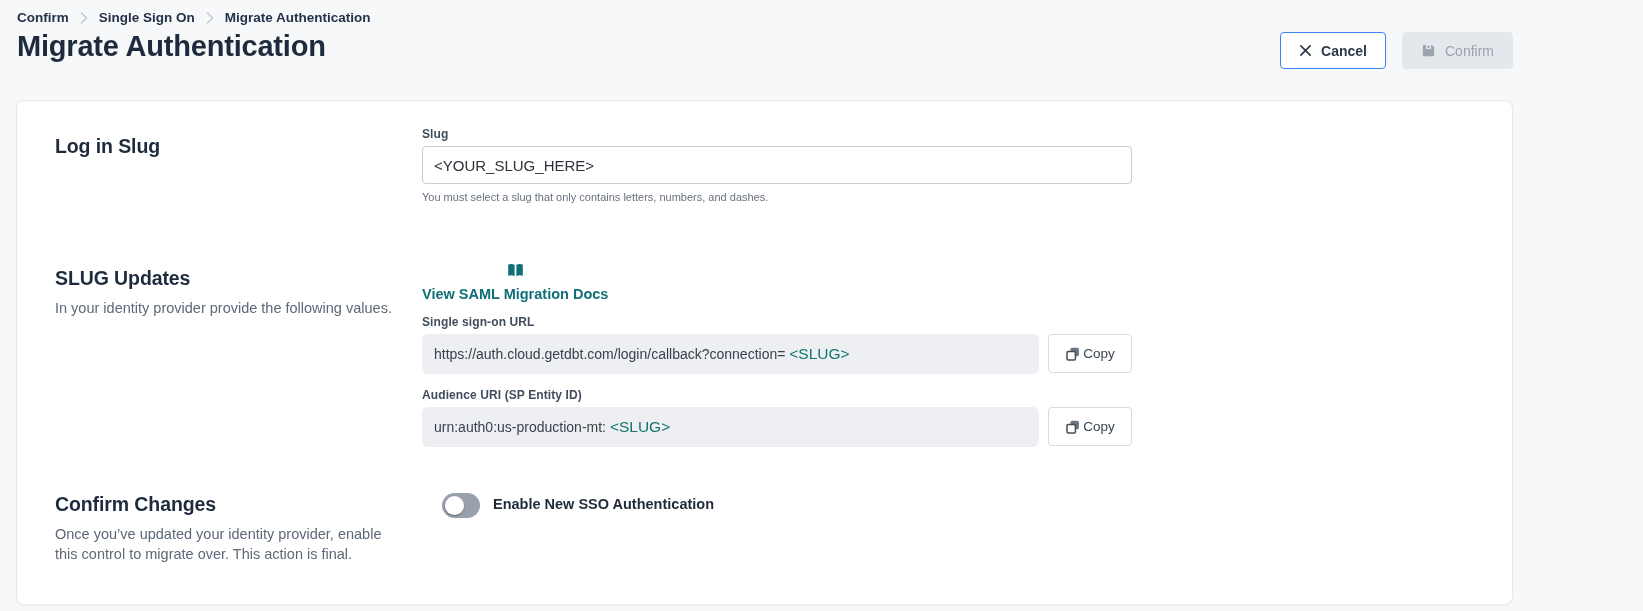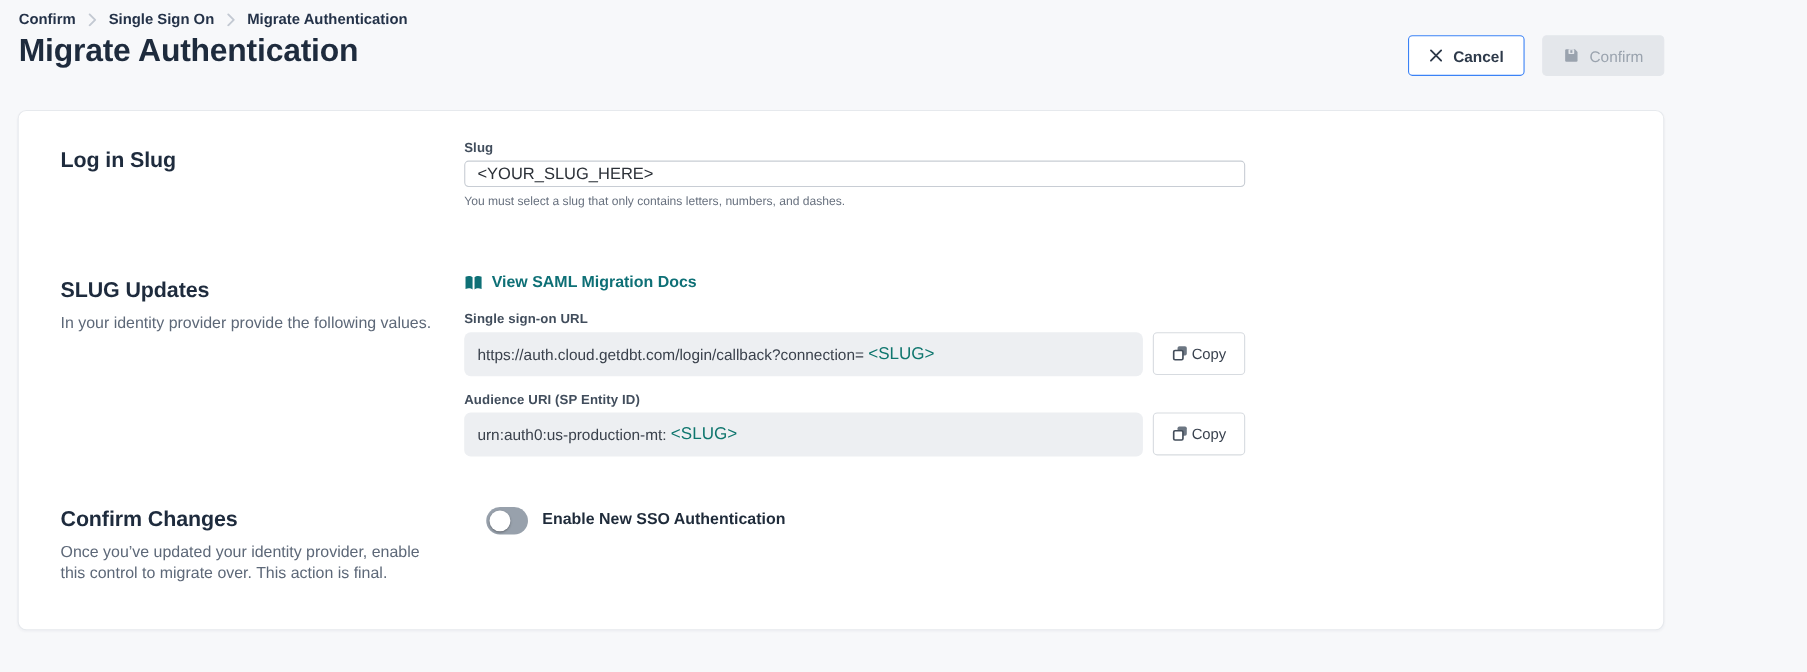--- a/index.html
+++ b/index.html
@@ -51,33 +51,33 @@
   .col-left { width: 367px; flex-shrink: 0; padding-top: 8px; }
   .col-right { width: 710px; flex-shrink: 0; }
   h2.section-heading { font-size: 19.5px; font-weight: 700; color: #1e2b3d; letter-spacing: -0.1px; }
   .col-desc { font-size: 14.5px; color: #5d6878; margin-top: 9px; line-height: 1.35; }
   .confirm-desc { max-width: 330px; }
 
   .field-label {
     display: block; font-size: 12px; font-weight: 700; color: #414d5c; letter-spacing: 0.1px;
   }
   .text-input {
-    width: 710px; height: 24px; margin-top: 5px;
+    width: 710px; height: 38px; margin-top: 5px;
     border: 1px solid #c8cdd4; border-radius: 4px;
     padding: 0 11px; font-size: 15px; color: #2c3138;
     font-family: "Liberation Sans", sans-serif;
     background: #fff; outline: none;
   }
   .help-text { font-size: 11px; color: #68717f; margin-top: 7px; }
 
   .row-saml { margin-top: 56px; }
   .docs-link {
     display: inline-flex; align-items: center; gap: 8px;
     font-size: 14.5px; font-weight: 700; color: #0e7076;
-    text-decoration: none; cursor: pointer; margin-top: 4px;
+    text-decoration: none; cursor: pointer; margin-top: 4px; flex-direction: column;
   }
   .label-sso { margin-top: 13px; }
   .label-audience { margin-top: 14px; }
   .copy-row { display: flex; align-items: flex-start; gap: 9px; margin-top: 5px; }
   .readonly-field {
     width: 618px; height: 40px;
     background: #edeff2; border-radius: 6px;
     display: flex; align-items: center; padding: 0 12px;
     font-size: 14px; color: #3a414c;
     white-space: pre;

